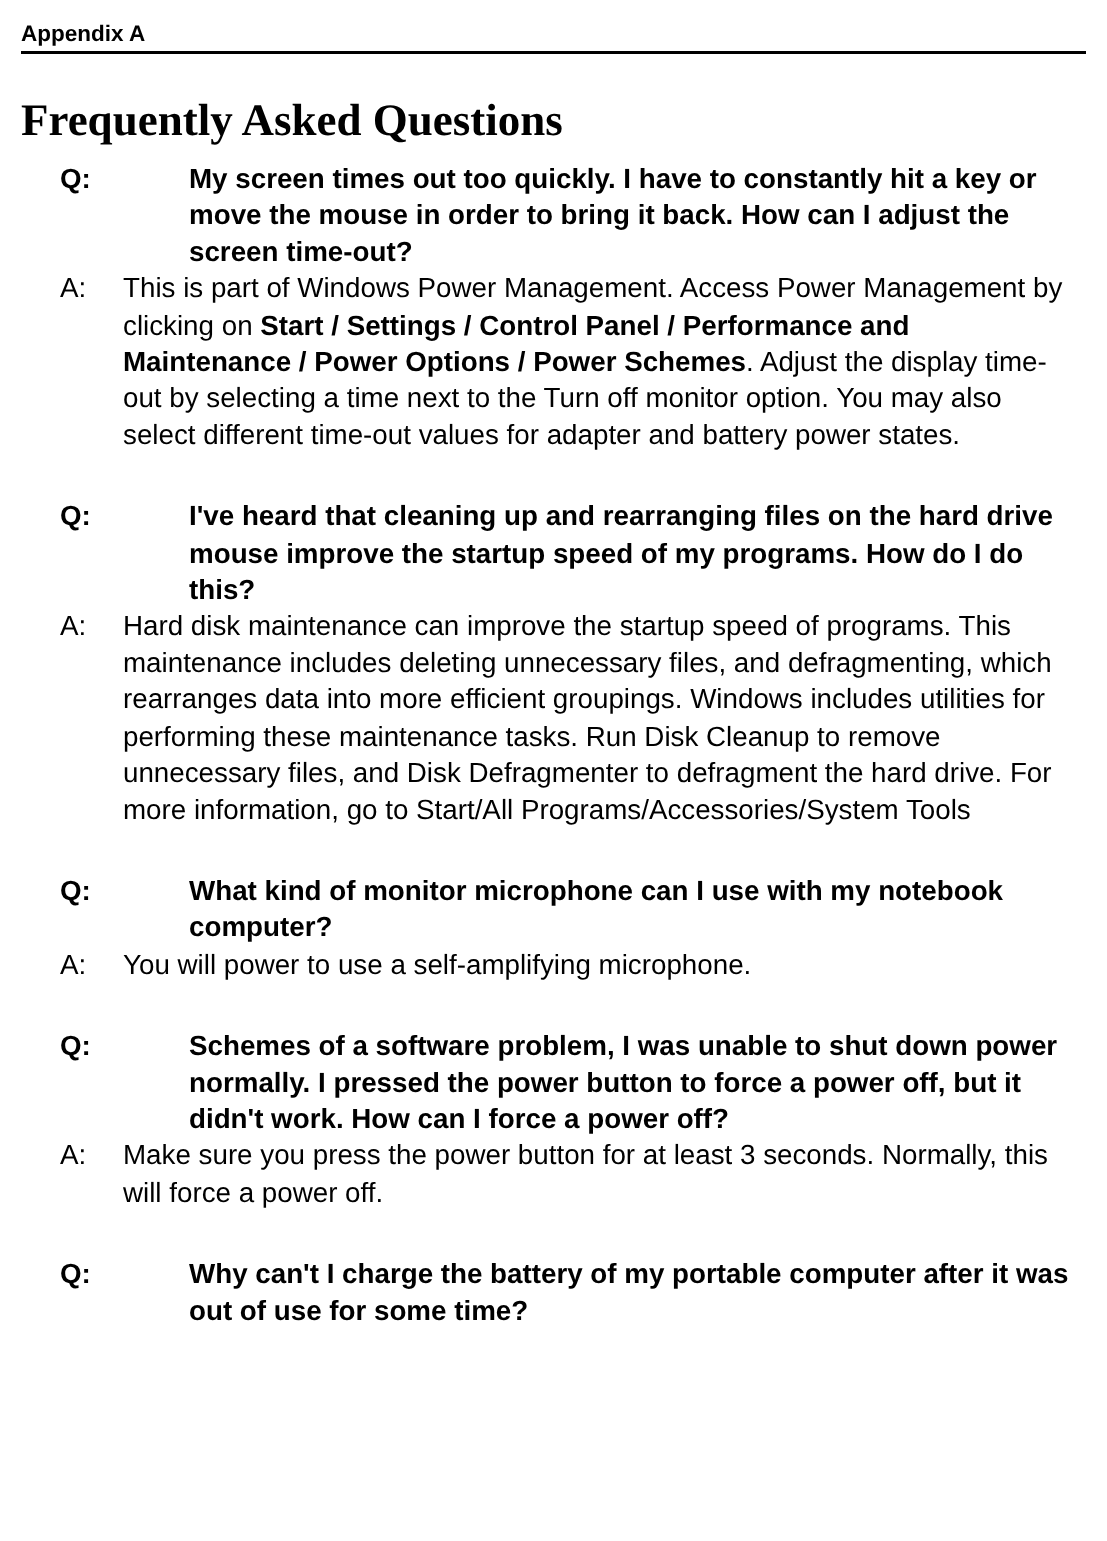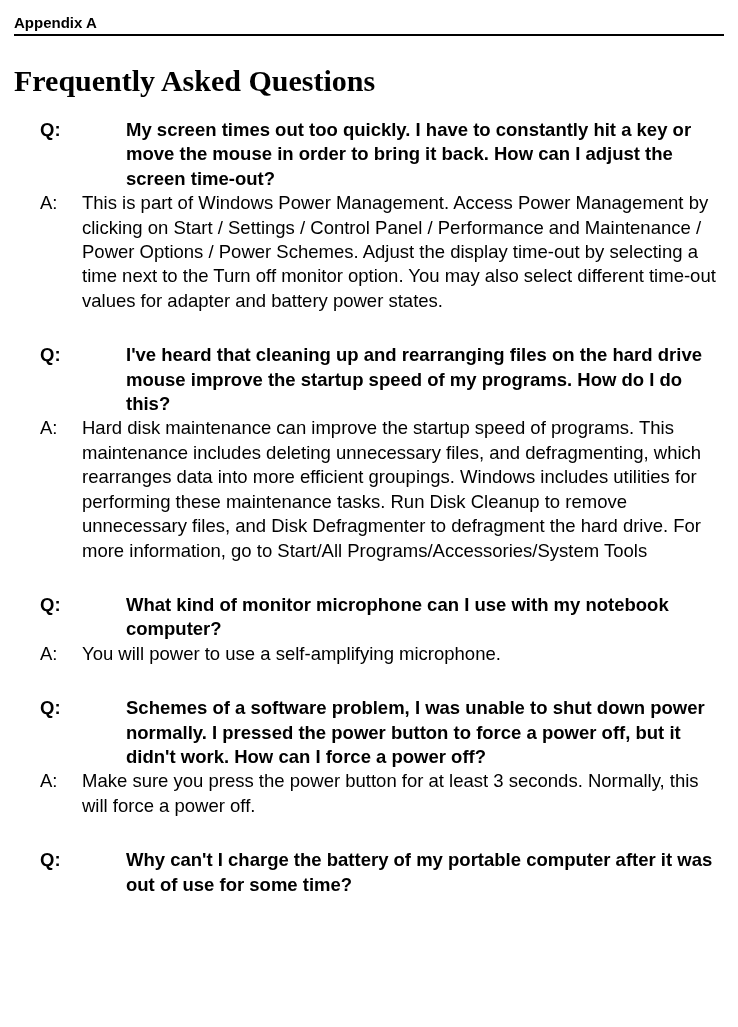--- a/index.html
+++ b/index.html
@@ -14,21 +14,21 @@
       font-size: 15px;
       font-weight: bold;
       border-bottom: 2.5px solid #000;
       padding-bottom: 3px;
       margin-bottom: 28px;
     }
     h1.page-title {
       font-family: "Times New Roman", Times, serif;
       font-size: 30px;
       font-weight: bold;
-      margin-bottom: 20px;
+      margin-bottom: 9px;
     }
     .faq-list {
       padding-left: 26px;
       padding-right: 6px;
     }
     .faq-item {
       margin-bottom: 30px;
     }
     .faq-row {
       display: flex;
@@ -44,21 +44,21 @@
       font-weight: normal;
     }
     .faq-text {
       flex: 1;
     }
     .faq-text.question {
       font-weight: bold;
       margin-left: 44px;
     }
     .faq-text .inline-bold {
-      font-weight: normal;
+      font-weight: bold;
     }
   </style>
 </head>
 <body>
 
 <div class="appendix-header">Appendix A</div>
 
 <h1 class="page-title">Frequently Asked Questions</h1>
 
 <div class="faq-list">

